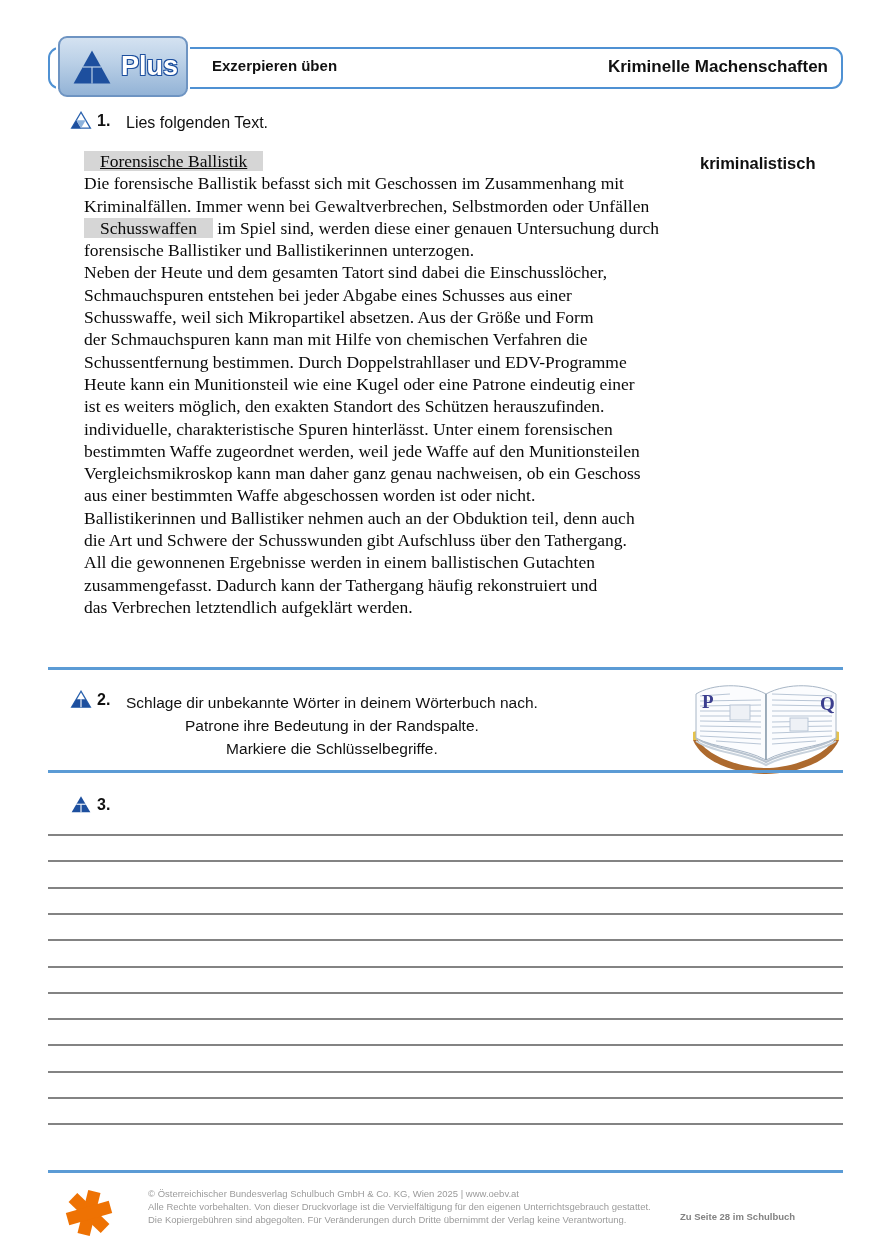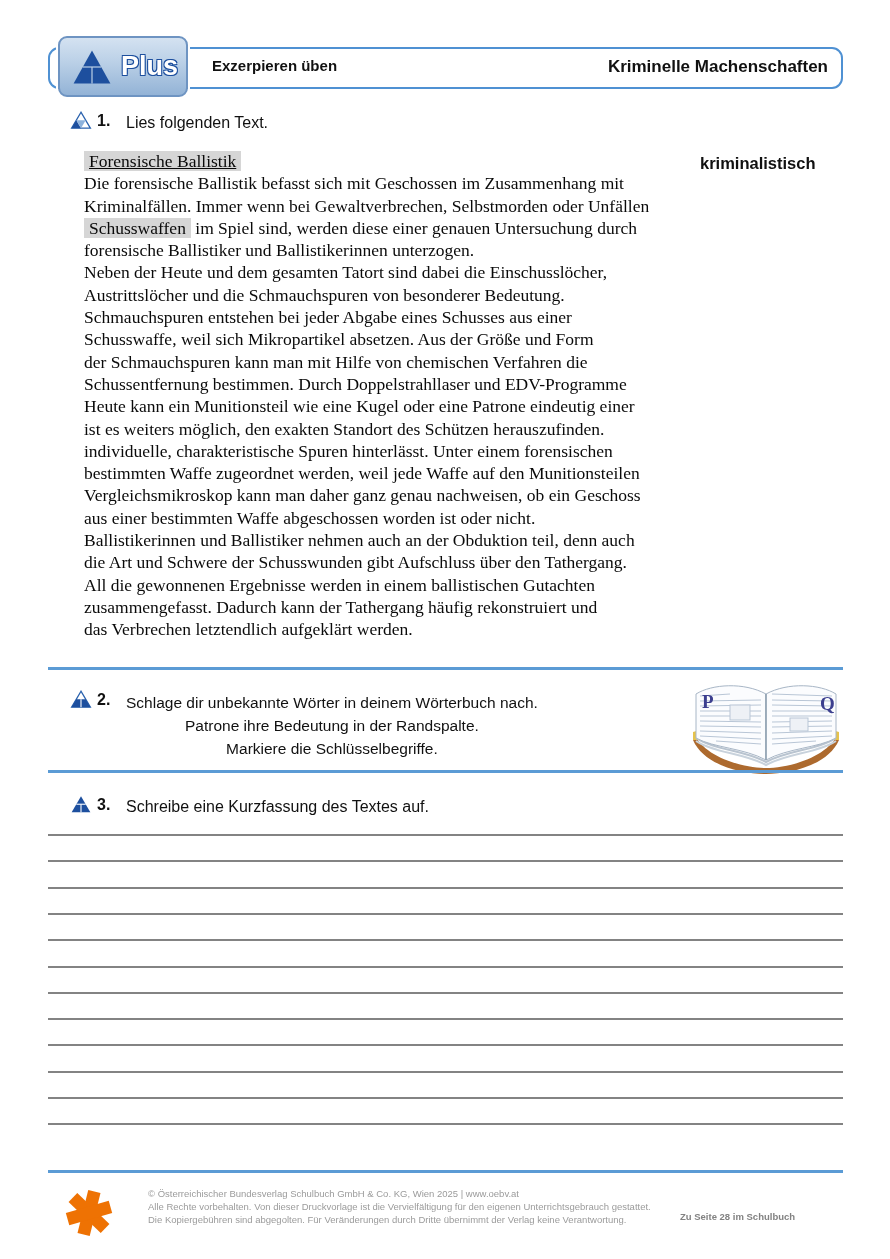--- a/index.html
+++ b/index.html
@@ -21,21 +21,21 @@
 
   
   .task-icon{position:absolute;width:22px;height:19px;}
   .task-num{position:absolute;font-size:16px;font-weight:bold;}
   .task-text{position:absolute;font-size:15.5px;line-height:23px;text-align:center;}
 
   
   .passage{position:absolute;left:84px;top:150px;width:600px;
            font-family:"Liberation Serif",serif;font-size:17.5px;line-height:22.3px;color:#0a0a0a;}
   .passage-line{white-space:nowrap;}
-  .hl{background:#d6d6d6;padding:0 5px;}
+  .hl{background:#d6d6d6;padding:0 16px;}
   .ul{text-decoration:underline;}
   .margin-note{position:absolute;left:700px;top:154px;font-size:16.5px;font-weight:bold;}
 
   
   .divider{position:absolute;left:48px;width:795px;height:3px;background:#5b9bd5;}
   .write-line{position:absolute;left:48px;width:795px;height:0;border-top:2px solid #838383;}
 
   
   .footer-logo{position:absolute;left:60px;top:1183px;}
   .footer-text{position:absolute;left:148px;top:1187px;font-size:9.5px;line-height:13.2px;color:#9b9b9b;}
@@ -69,21 +69,20 @@
   <div class="task-num" style="left:97px;top:112px;">1.</div>
   <div class="task-text" style="left:126px;top:111px;font-size:16px;">Lies folgenden Text.</div>
 
   <div class="passage">
       <div class="passage-line"><span class="hl ul">Forensische Ballistik</span></div>
       <div class="passage-line"><span>Die forensische Ballistik befasst sich mit Geschossen im Zusammenhang mit</span></div>
       <div class="passage-line"><span>Kriminalfällen. Immer wenn bei Gewaltverbrechen, Selbstmorden oder Unfällen</span></div>
       <div class="passage-line"><span class="hl">Schusswaffen</span><span> im Spiel sind, werden diese einer genauen Untersuchung durch</span></div>
       <div class="passage-line"><span>forensische Ballistiker und Ballistikerinnen unterzogen.</span></div>
       <div class="passage-line"><span>Neben der Heute und dem gesamten Tatort sind dabei die Einschusslöcher,</span></div>
-      <div class="passage-line"><span>Austrittslöcher und die Schmauchspuren von besonderer Bedeutung.</span></div>
       <div class="passage-line"><span>Schmauchspuren entstehen bei jeder Abgabe eines Schusses aus einer</span></div>
       <div class="passage-line"><span>Schusswaffe, weil sich Mikropartikel absetzen. Aus der Größe und Form</span></div>
       <div class="passage-line"><span>der Schmauchspuren kann man mit Hilfe von chemischen Verfahren die</span></div>
       <div class="passage-line"><span>Schussentfernung bestimmen. Durch Doppelstrahllaser und EDV-Programme</span></div>
       <div class="passage-line"><span>Heute kann ein Munitionsteil wie eine Kugel oder eine Patrone eindeutig einer</span></div>
       <div class="passage-line"><span>ist es weiters möglich, den exakten Standort des Schützen herauszufinden.</span></div>
       <div class="passage-line"><span>individuelle, charakteristische Spuren hinterlässt. Unter einem forensischen</span></div>
       <div class="passage-line"><span>bestimmten Waffe zugeordnet werden, weil jede Waffe auf den Munitionsteilen</span></div>
       <div class="passage-line"><span>Vergleichsmikroskop kann man daher ganz genau nachweisen, ob ein Geschoss</span></div>
       <div class="passage-line"><span>aus einer bestimmten Waffe abgeschossen worden ist oder nicht.</span></div>
@@ -164,21 +163,20 @@
   </svg>
 
   <div class="divider" style="top:770px;"></div>
 
   <svg class="task-icon" style="left:70px;top:795px;" viewBox="0 0 20 17">
     <polygon points="10,1 1.5,15.5 18.5,15.5" fill="#1d4f9e"></polygon>
     <line x1="5.75" y1="8.25" x2="14.25" y2="8.25" stroke="#fff" stroke-width="1"></line>
     <line x1="10" y1="8.25" x2="10" y2="15.5" stroke="#fff" stroke-width="1"></line>
   </svg>
   <div class="task-num" style="left:97px;top:796px;">3.</div>
-  <div class="task-text" style="left:126px;top:795px;font-size:16px;">Schreibe eine Kurzfassung des Textes auf.</div>
 
   <div>
       <div class="write-line" style="top: 834px;"></div>
       <div class="write-line" style="top: 860.3px;"></div>
       <div class="write-line" style="top: 886.6px;"></div>
       <div class="write-line" style="top: 912.9px;"></div>
       <div class="write-line" style="top: 939.2px;"></div>
       <div class="write-line" style="top: 965.5px;"></div>
       <div class="write-line" style="top: 991.8px;"></div>
       <div class="write-line" style="top: 1018.1px;"></div>

